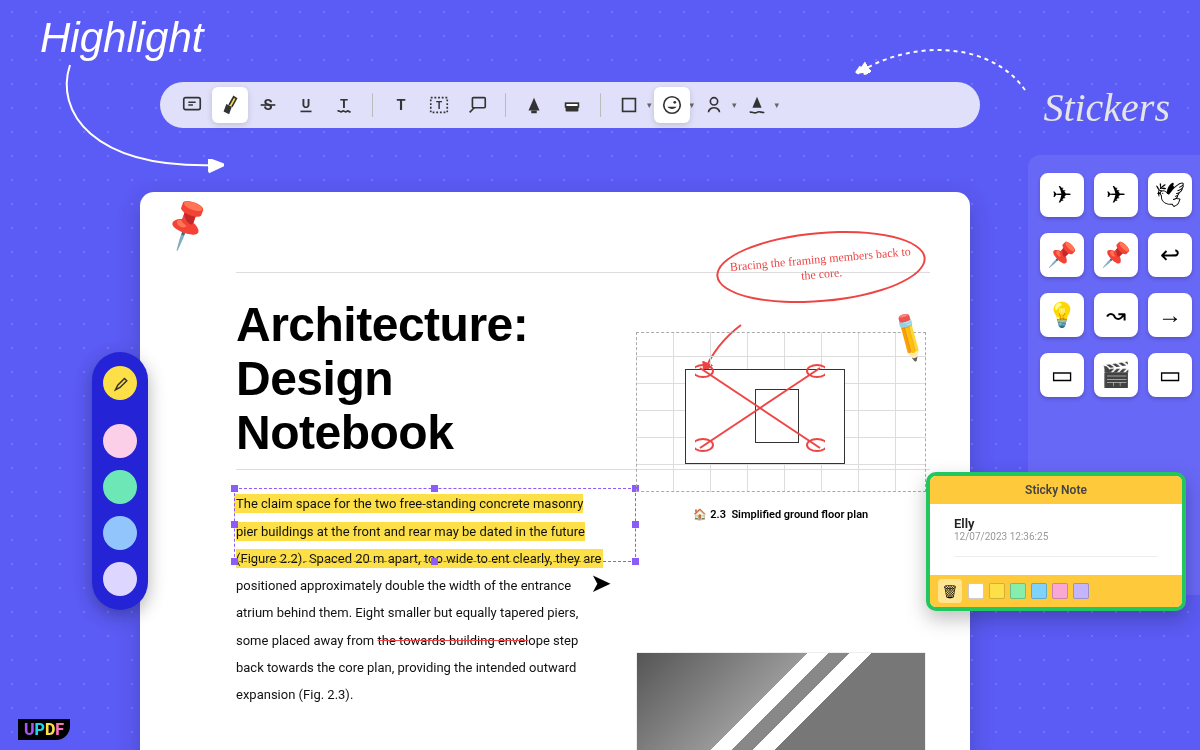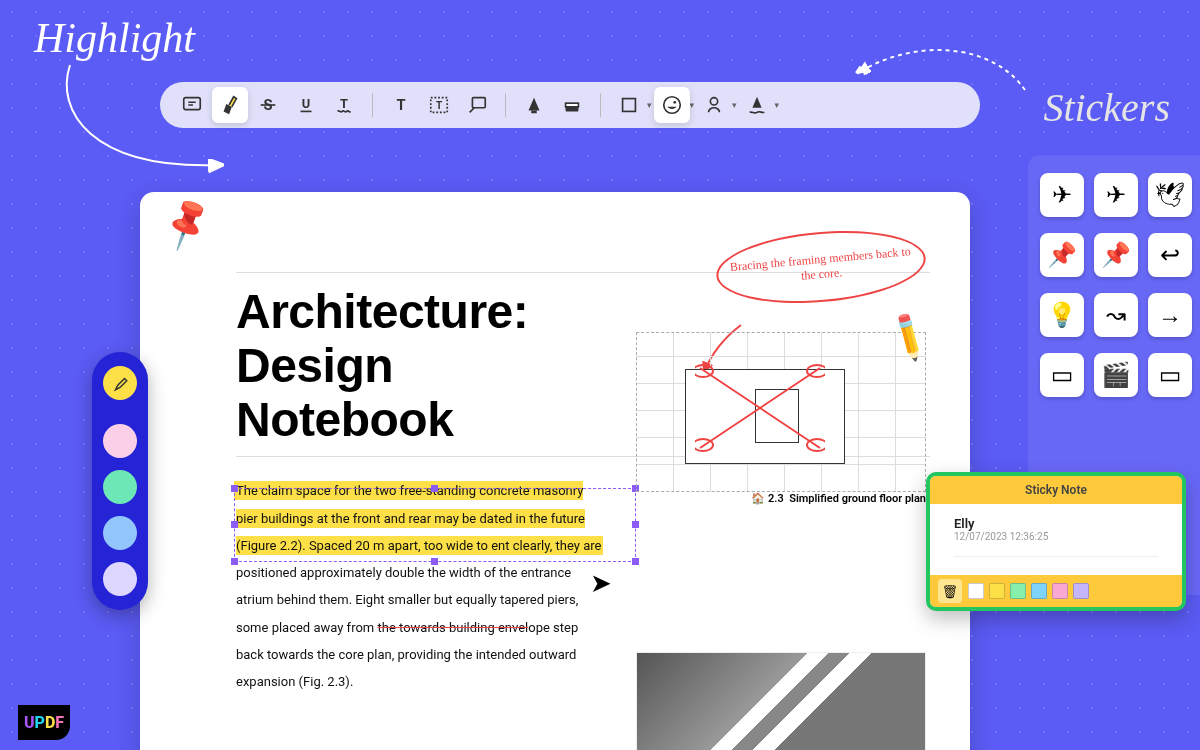--- a/index.html
+++ b/index.html
@@ -7,22 +7,22 @@
     width: 1200px; height: 750px; overflow: hidden;
     background: #5B5BF5;
     font-family: -apple-system, BlinkMacSystemFont, "Segoe UI", Roboto, sans-serif;
     position: relative;
     background-image: radial-gradient(circle, rgba(255,255,255,0.15) 1px, transparent 1px);
     background-size: 24px 24px;
   }
 
   
   .anno-highlight {
-    position: absolute; top: 14px; left: 34px;
-    font-family: Liberation Serif, serif; font-size: 42px; color: #fff; font-style: italic;
+    position: absolute; top: 14px; left: 40px;
+    font-family: Liberation Sans, sans-serif; font-size: 42px; color: #fff; font-style: italic;
   }
   .anno-stickers {
     position: absolute; top: 84px; right: 30px;
     font-family: "Brush Script MT", cursive; font-size: 40px; color: #e5e5e5; font-style: italic;
   }
   .anno-arrow-1 {
     position: absolute; top: 60px; left: 50px; width: 180px; height: 120px;
     stroke: #fff; fill: none; stroke-width: 2;
   }
   .anno-arrow-2 {
@@ -54,21 +54,21 @@
   }
   .pushpin {
     position: absolute; top: 10px; left: 24px; font-size: 38px;
     transform: rotate(-25deg);
   }
   .page h1 {
     font-family: "Arial Narrow", "Helvetica Neue", sans-serif;
     font-size: 48px; font-weight: 700; line-height: 1.12;
     margin: 50px 0 20px 56px; letter-spacing: -0.5px;
     border-top: 1px solid #ddd; border-bottom: 1px solid #ddd;
-    padding: 12px 360px 10px 0;
+    padding: 25px 360px 10px 0;
   }
   .body-text {
     margin-left: 56px; width: 370px; font-size: 13px; line-height: 2.1; color: #111;
   }
   .hl { background: #FDE047; box-shadow: 0 0 0 2px #FDE047; }
   .hl-box {
     position: absolute; top: 296px; left: 94px; width: 402px; height: 74px;
     border: 1.5px dashed #8B5CF6;
   }
   .hl-box::before, .hl-box::after, .hl-box .h1, .hl-box .h2, .hl-box .h3, .hl-box .h4, .hl-box .h5, .hl-box .h6 {
@@ -94,21 +94,21 @@
   .floorplan .grid .room {
     position: absolute; border: 1.5px solid #333; background: #fff;
   }
   .floorplan .x-mark {
     position:absolute; top: 30px; left: 58px; width: 130px; height: 90px;
   }
   .floorplan .x-mark svg { stroke: #EF4444; stroke-width: 2; fill: none; }
   .floorplan .pencil {
     position: absolute; top: -16px; right: -6px; font-size: 34px; transform: rotate(30deg);
   }
-  .floorplan .caption { text-align:right; font-size:11px; font-weight:600; margin-top:0; }
+  .floorplan .caption { text-align:center; font-size:11px; font-weight:600; margin-top:16px; }
   .speech {
     position:absolute; top:-100px; right:0px; width:210px; height:70px;
     border:2px solid #EF4444; border-radius: 50%; transform: rotate(-5deg);
     display:flex;align-items:center;justify-content:center;
     font-family: "Comic Sans MS", cursive; font-size:12px; color:#EF4444; text-align:center; padding:8px;
   }
   .speech-arrow { position:absolute; top:-12px; right:180px; }
 
   
   .photo {
@@ -161,21 +161,21 @@
   .sticky .msg { font-size: 12px; color: #333; line-height: 1.5; min-height: 60px; }
   .sticky .ftr {
     background: #FFC93C; height: 32px; display:flex; align-items:center; padding: 0 8px; gap:6px;
   }
   .sticky .ftr .trash { background: #FFE58F; width:24px;height:24px;border-radius:4px;display:flex;align-items:center;justify-content:center;font-size:13px;cursor:pointer;}
   .sticky .ftr .clr { width:16px;height:16px;border:1px solid rgba(0,0,0,0.2);border-radius:2px;cursor:pointer; }
 
   
   .logo {
     position: absolute; bottom: 10px; left: 18px; font-size: 16px; font-weight: 800;
-    background: #000; padding: 8px 6px; border-bottom-right-radius: 14px;
+    background: #000; padding: 1px 6px; border-bottom-right-radius: 14px;
   }
   .logo span:nth-child(1){color:#A855F7;} .logo span:nth-child(2){color:#22D3EE;}
   .logo span:nth-child(3){color:#FDE047;} .logo span:nth-child(4){color:#F472B6;}
 </style>
 </head>
 <body>
 
 <div class="anno-highlight">Highlight</div>
 <svg class="anno-arrow-1" viewBox="0 0 180 120">
   <path d="M20 5 C 5 50, 40 110, 170 105" marker-end="url(#ar1)"></path>

